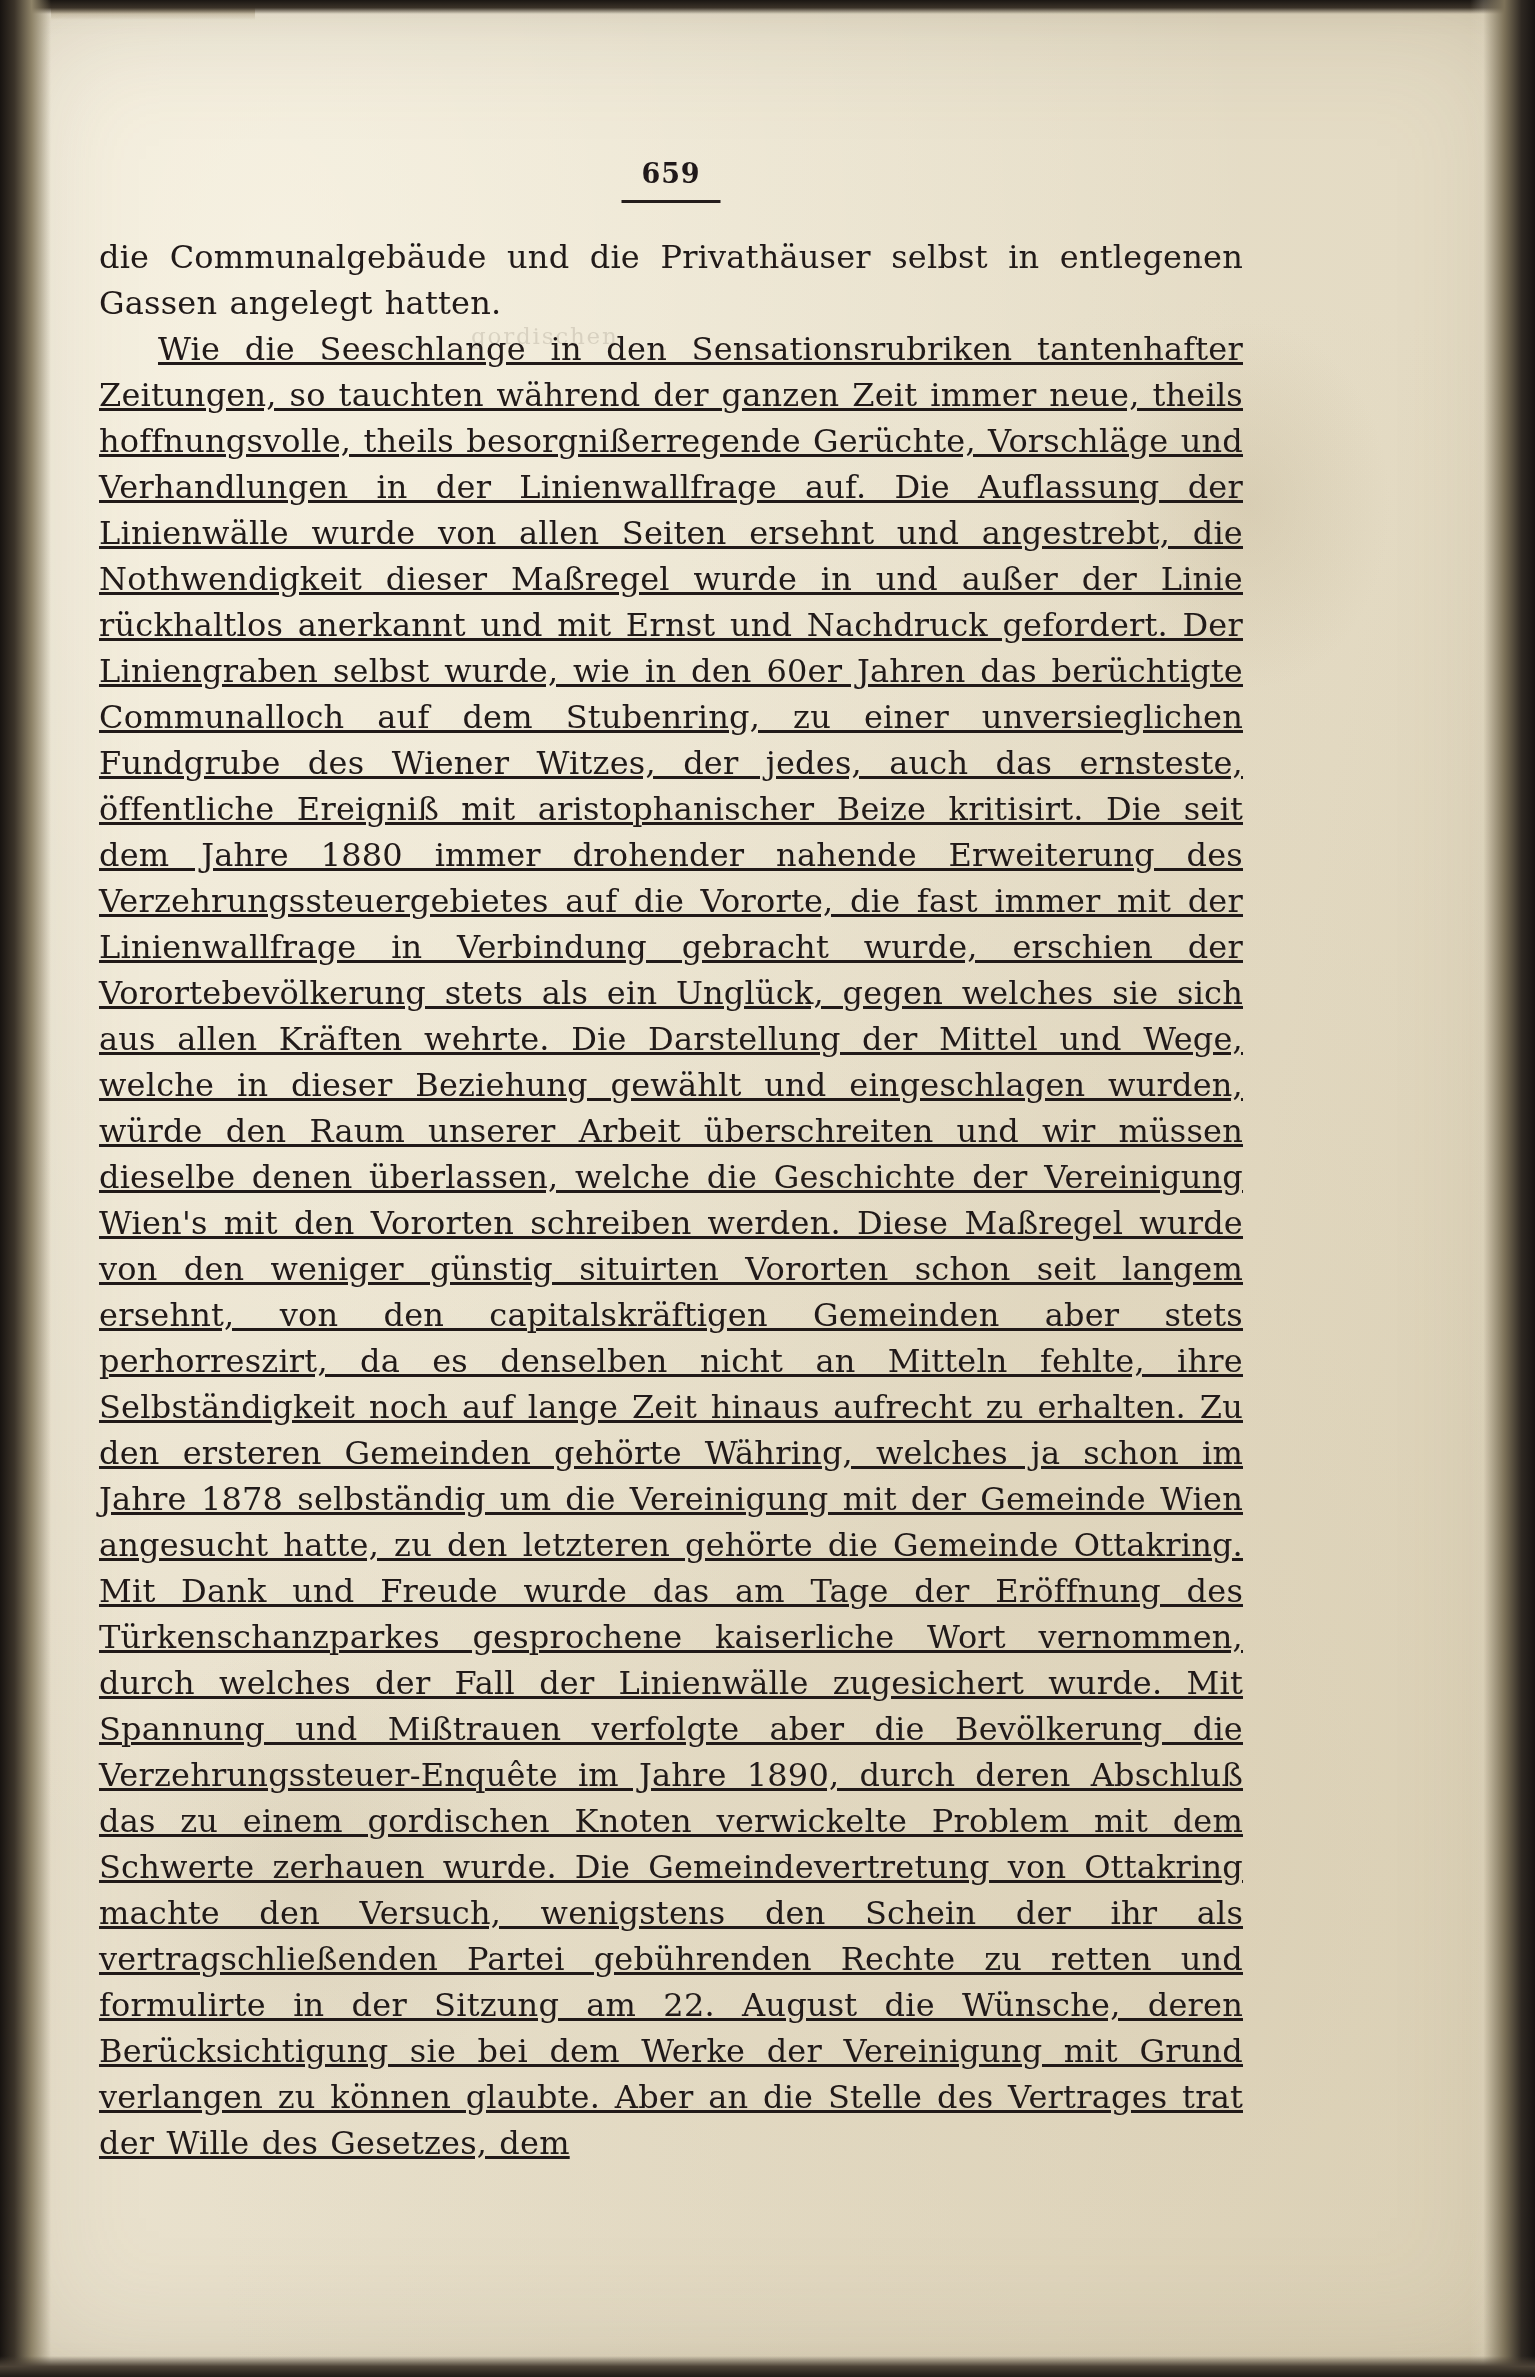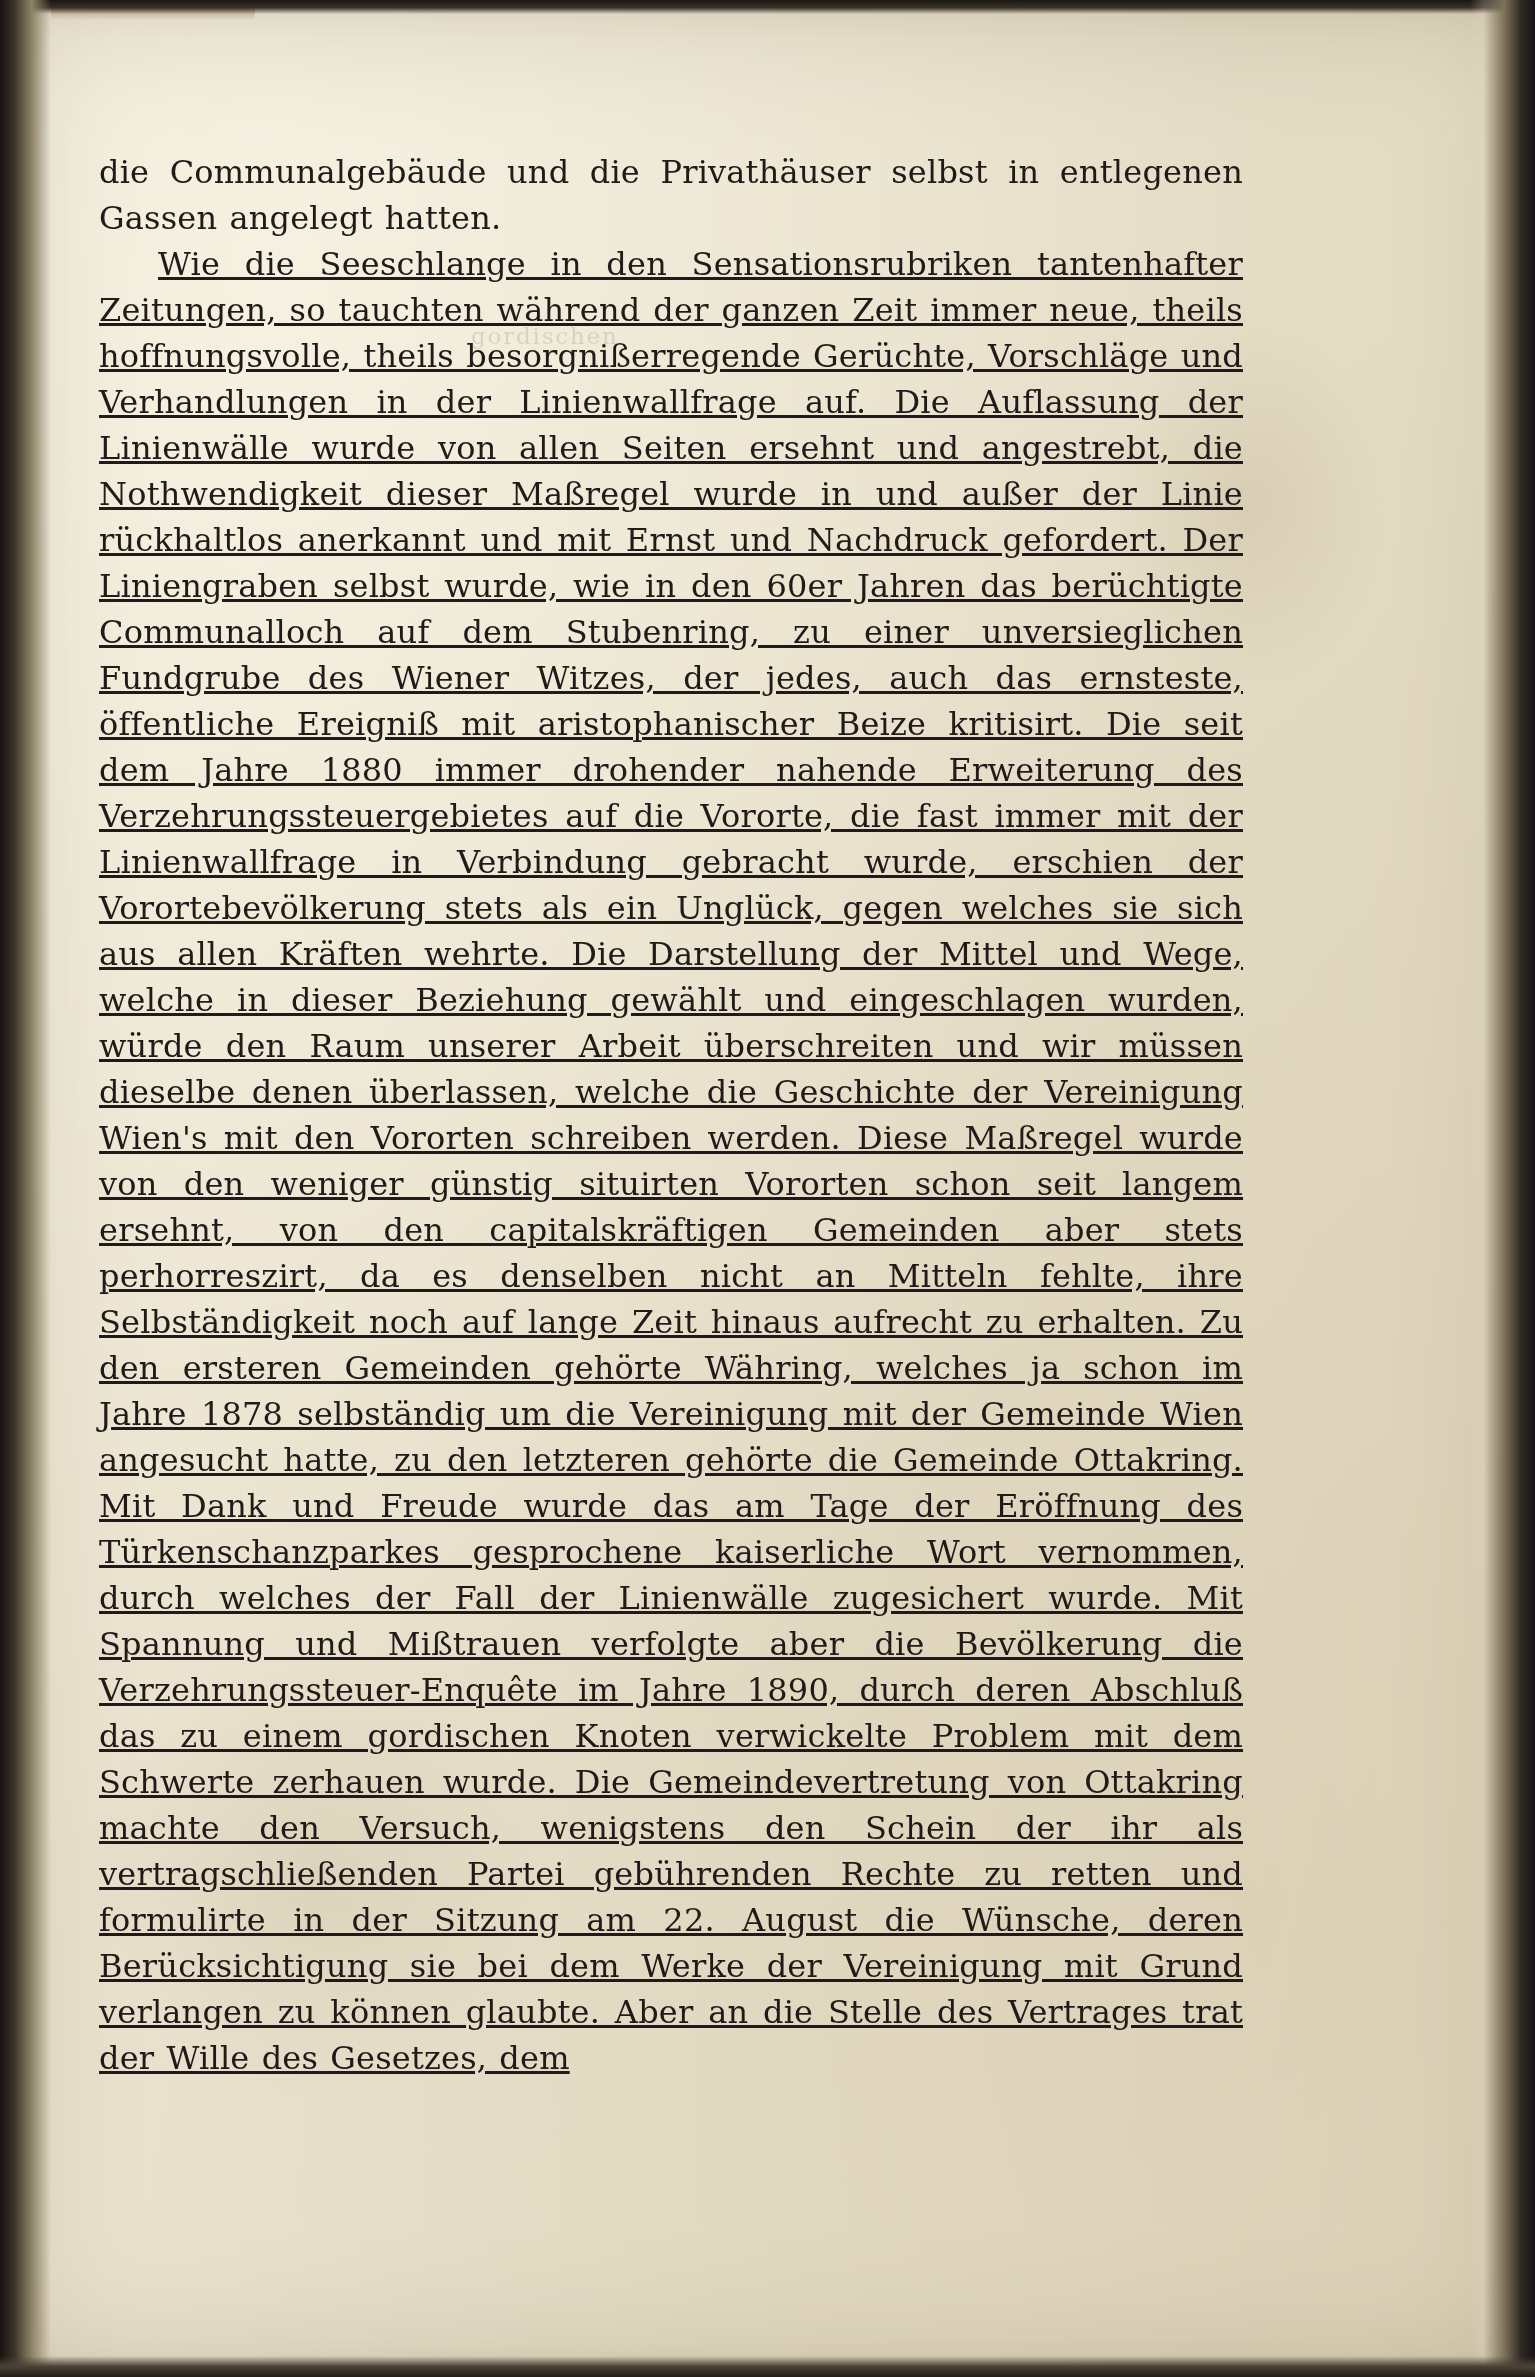--- a/index.html
+++ b/index.html
@@ -158,20 +158,24 @@
 </head>
 <body>
 
 <div class="page">
 
   <div class="stain-a"></div>
   <div class="stain-b"></div>
 
   <div class="content">
 
+    <div class="pagenum-wrap">
+      <div class="pagenum">659</div>
+      <div class="rule"></div>
+    </div>
 
     <div class="bleed">gordischen</div>
 
     <div class="body-text">
       <p>die Communalgebäude und die Privathäuser selbst in entlegenen Gassen angelegt hatten.</p>
       <p class="indent">Wie die Seeschlange in den Sensationsrubriken tantenhafter Zeitungen, so tauchten während der ganzen Zeit immer neue, theils hoffnungsvolle, theils besorgnißerregende Gerüchte, Vorschläge und Verhandlungen in der Linienwallfrage auf. Die Auflassung der Linienwälle wurde von allen Seiten ersehnt und angestrebt, die Nothwendigkeit dieser Maßregel wurde in und außer der Linie rückhaltlos anerkannt und mit Ernst und Nachdruck gefordert. Der Liniengraben selbst wurde, wie in den 60er Jahren das berüchtigte Communalloch auf dem Stubenring, zu einer unversieglichen Fundgrube des Wiener Witzes, der jedes, auch das ernsteste, öffentliche Ereigniß mit aristophanischer Beize kritisirt. Die seit dem Jahre 1880 immer drohender nahende Erweiterung des Verzehrungssteuergebietes auf die Vororte, die fast immer mit der Linienwallfrage in Verbindung gebracht wurde, erschien der Vorortebevölkerung stets als ein Unglück, gegen welches sie sich aus allen Kräften wehrte. Die Darstellung der Mittel und Wege, welche in dieser Beziehung gewählt und eingeschlagen wurden, würde den Raum unserer Arbeit überschreiten und wir müssen dieselbe denen überlassen, welche die Geschichte der Vereinigung Wien's mit den Vororten schreiben werden. Diese Maßregel wurde von den weniger günstig situirten Vororten schon seit langem ersehnt, von den capitalskräftigen Gemeinden aber stets perhorreszirt, da es denselben nicht an Mitteln fehlte, ihre Selbständigkeit noch auf lange Zeit hinaus aufrecht zu erhalten. Zu den ersteren Gemeinden gehörte Währing, welches ja schon im Jahre 1878 selbständig um die Vereinigung mit der Gemeinde Wien angesucht hatte, zu den letzteren gehörte die Gemeinde Ottakring. Mit Dank und Freude wurde das am Tage der Eröffnung des Türkenschanzparkes gesprochene kaiserliche Wort vernommen, durch welches der Fall der Linienwälle zugesichert wurde. Mit Spannung und Mißtrauen verfolgte aber die Bevölkerung die Verzehrungssteuer-Enquête im Jahre 1890, durch deren Abschluß das zu einem gordischen Knoten verwickelte Problem mit dem Schwerte zerhauen wurde. Die Gemeindevertretung von Ottakring machte den Versuch, wenigstens den Schein der ihr als vertragschließenden Partei gebührenden Rechte zu retten und formulirte in der Sitzung am 22. August die Wünsche, deren Berücksichtigung sie bei dem Werke der Vereinigung mit Grund verlangen zu können glaubte. Aber an die Stelle des Vertrages trat der Wille des Gesetzes, dem</p>
     </div>
 
 
   </div>

